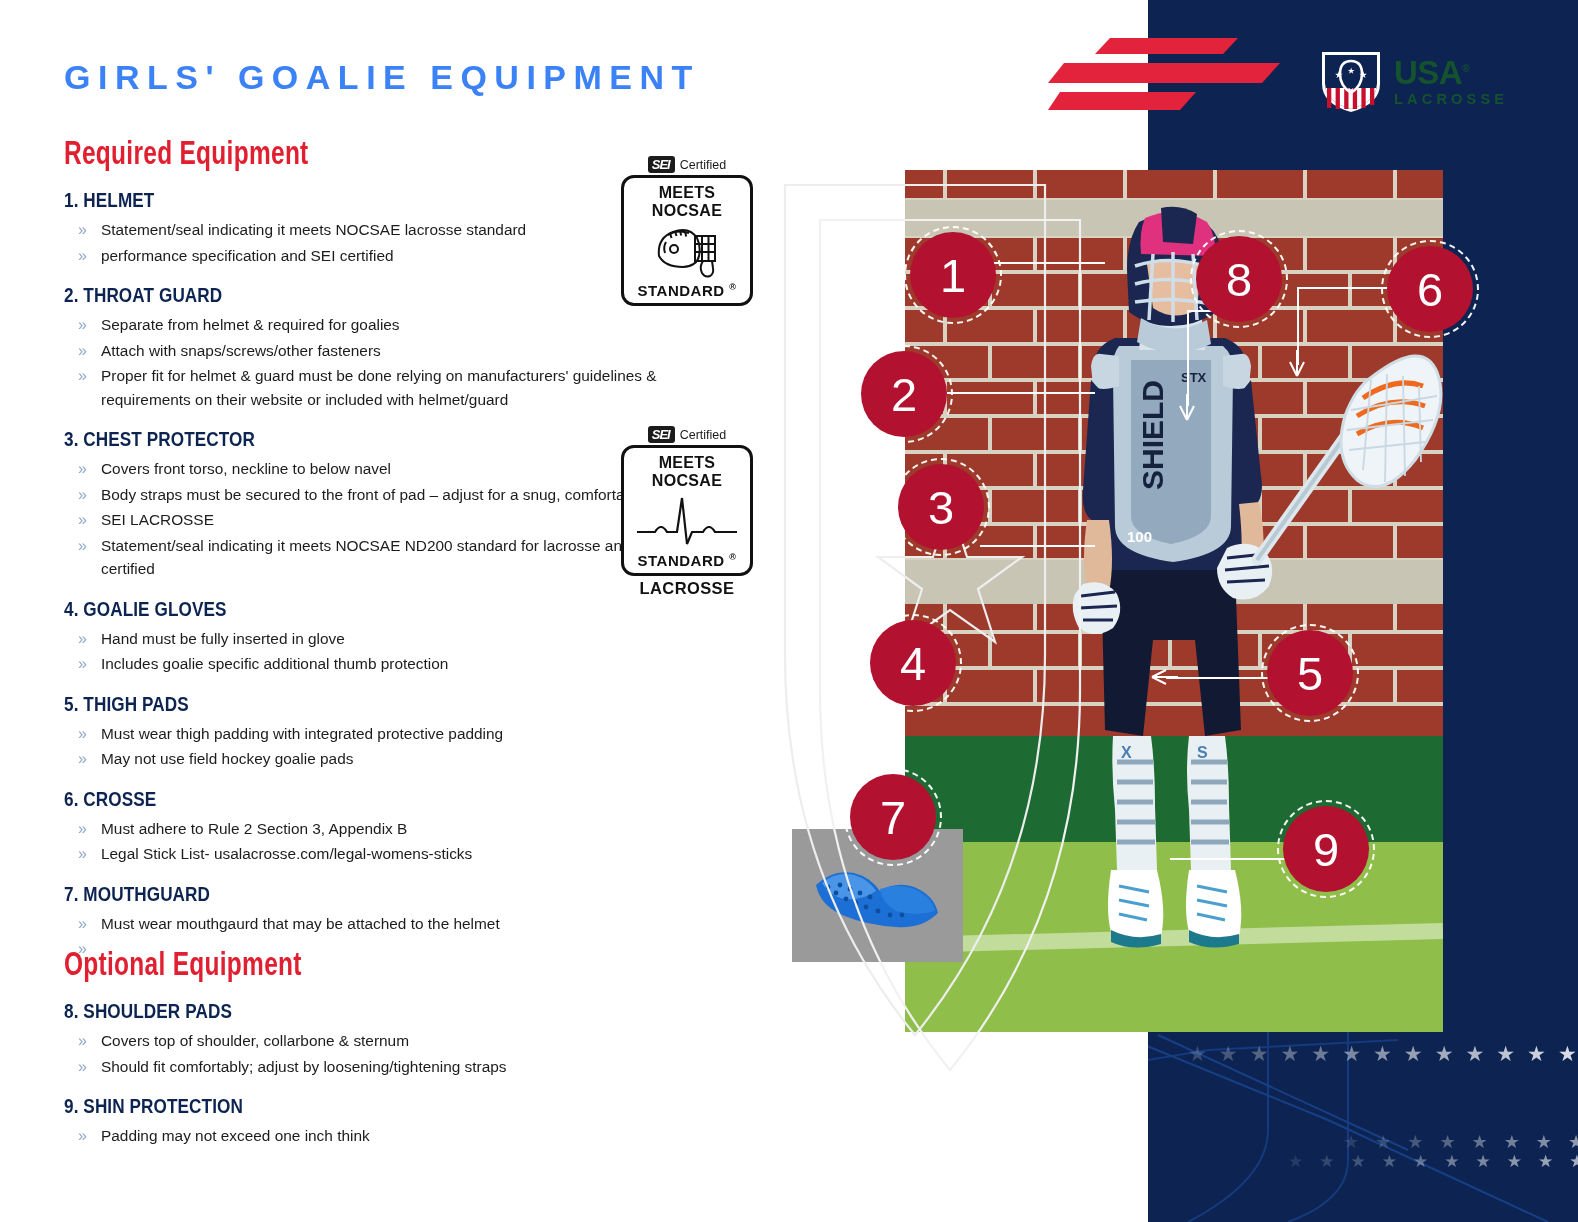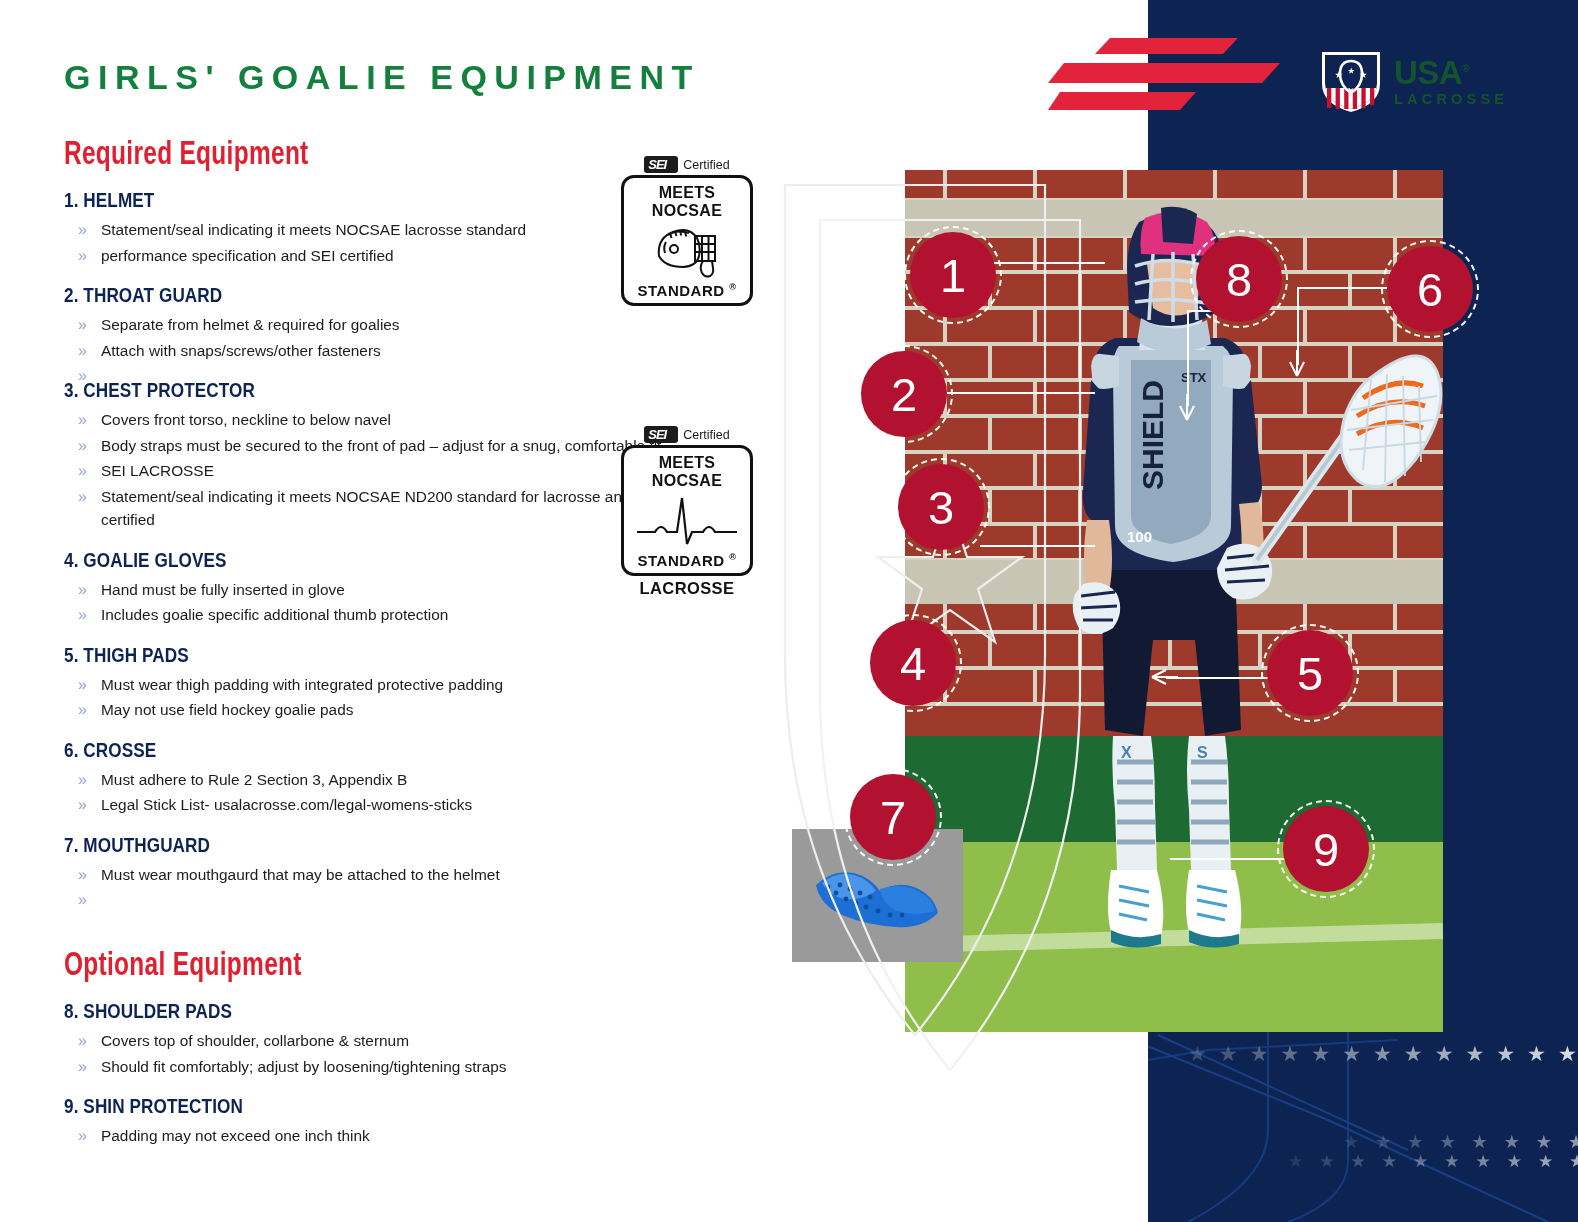--- a/index.html
+++ b/index.html
@@ -21,21 +21,21 @@
   .shield-lines{position:absolute;left:0;top:0;width:430px;height:1222px;}
 
   
   .star-row{position:absolute;display:flex;align-items:center;}
   .star{color:#ffffff;line-height:1;}
 
   
   .title{
     position:absolute;left:64px;top:58px;
     font-size:34px;font-weight:bold;letter-spacing:7.5px;
-    color:#15803d;
+    color:#3b82f6;
     font-family:"Liberation Sans", sans-serif;
     white-space:nowrap;
   }
   .stripes{position:absolute;left:1048px;top:34px;width:250px;height:78px;}
 
   .logo{position:absolute;left:1318px;top:48px;width:185px;height:66px;}
   .logo-shield{position:absolute;left:0;top:0;width:66px;height:66px;}
   .logo-text{position:absolute;left:76px;top:4px;color:#14532d;}
   .logo-usa{font-size:33px;font-weight:bold;letter-spacing:-0.5px;line-height:34px;font-family:"Liberation Sans",sans-serif;}
   .logo-usa .reg{font-size:10px;vertical-align:super;letter-spacing:0;}
@@ -82,21 +82,21 @@
   }
   .gap-after{margin-bottom:17px;}
 
   
   .seal{position:absolute;}
   #seal-helmet{left:612px;top:155px;width:150px;height:152px;}
   #seal-lax{left:612px;top:425px;width:150px;height:175px;}
   .sei-line{display:flex;align-items:center;gap:5px;justify-content:center;height:19px;}
   .sei-badge{
     background:#1b1b1b;color:#fff;font-style:italic;font-weight:bold;
-    font-size:13px;padding:1px 12px 1px 4px;border-radius:3px;
+    font-size:13px;padding:1px 5px 1px 4px;border-radius:3px;
     font-family:"Liberation Sans",sans-serif;letter-spacing:-1px;
   }
   .sei-cert{font-size:12.5px;color:#1b1b1b;font-family:"Liberation Sans",sans-serif;}
   .seal-box{
     border:3.5px solid #111;border-radius:13px;
     width:126px;margin:1px auto 0;background:#fff;
     text-align:center;padding:6px 0 4px;
     position:relative;
   }
   .seal-meets{font-size:16px;font-weight:bold;color:#111;line-height:18px;letter-spacing:0.3px;font-family:"Liberation Sans",sans-serif;}
@@ -250,21 +250,21 @@
         <ul class="bullets">
           <li class="bullet"><span class="chev">»</span><span>Statement/seal indicating it meets NOCSAE lacrosse standard</span></li>
           <li class="bullet"><span class="chev">»</span><span>performance specification and SEI certified</span></li>
         </ul>
       </div>
       <div class="eq-item gap-after">
         <div class="eq-title">2. THROAT GUARD</div>
         <ul class="bullets">
           <li class="bullet"><span class="chev">»</span><span>Separate from helmet &amp; required for goalies</span></li>
           <li class="bullet"><span class="chev">»</span><span>Attach with snaps/screws/other fasteners</span></li>
-          <li class="bullet"><span class="chev">»</span></li>
+          <li class="bullet"><span class="chev">»</span><span>Proper fit for helmet &amp; guard must be done relying on manufacturers' guidelines &amp; requirements on their website or included with helmet/guard</span></li>
         </ul>
       </div>
       <div class="eq-item gap-after">
         <div class="eq-title">3. CHEST PROTECTOR</div>
         <ul class="bullets">
           <li class="bullet"><span class="chev">»</span><span>Covers front torso, neckline to below navel</span></li>
           <li class="bullet"><span class="chev">»</span><span>Body straps must be secured to the front of pad – adjust for a snug, comfortable fit</span></li>
           <li class="bullet"><span class="chev">»</span><span>SEI LACROSSE</span></li>
           <li class="bullet"><span class="chev">»</span><span>Statement/seal indicating it meets NOCSAE ND200 standard for lacrosse and SEI certified</span></li>
         </ul>

